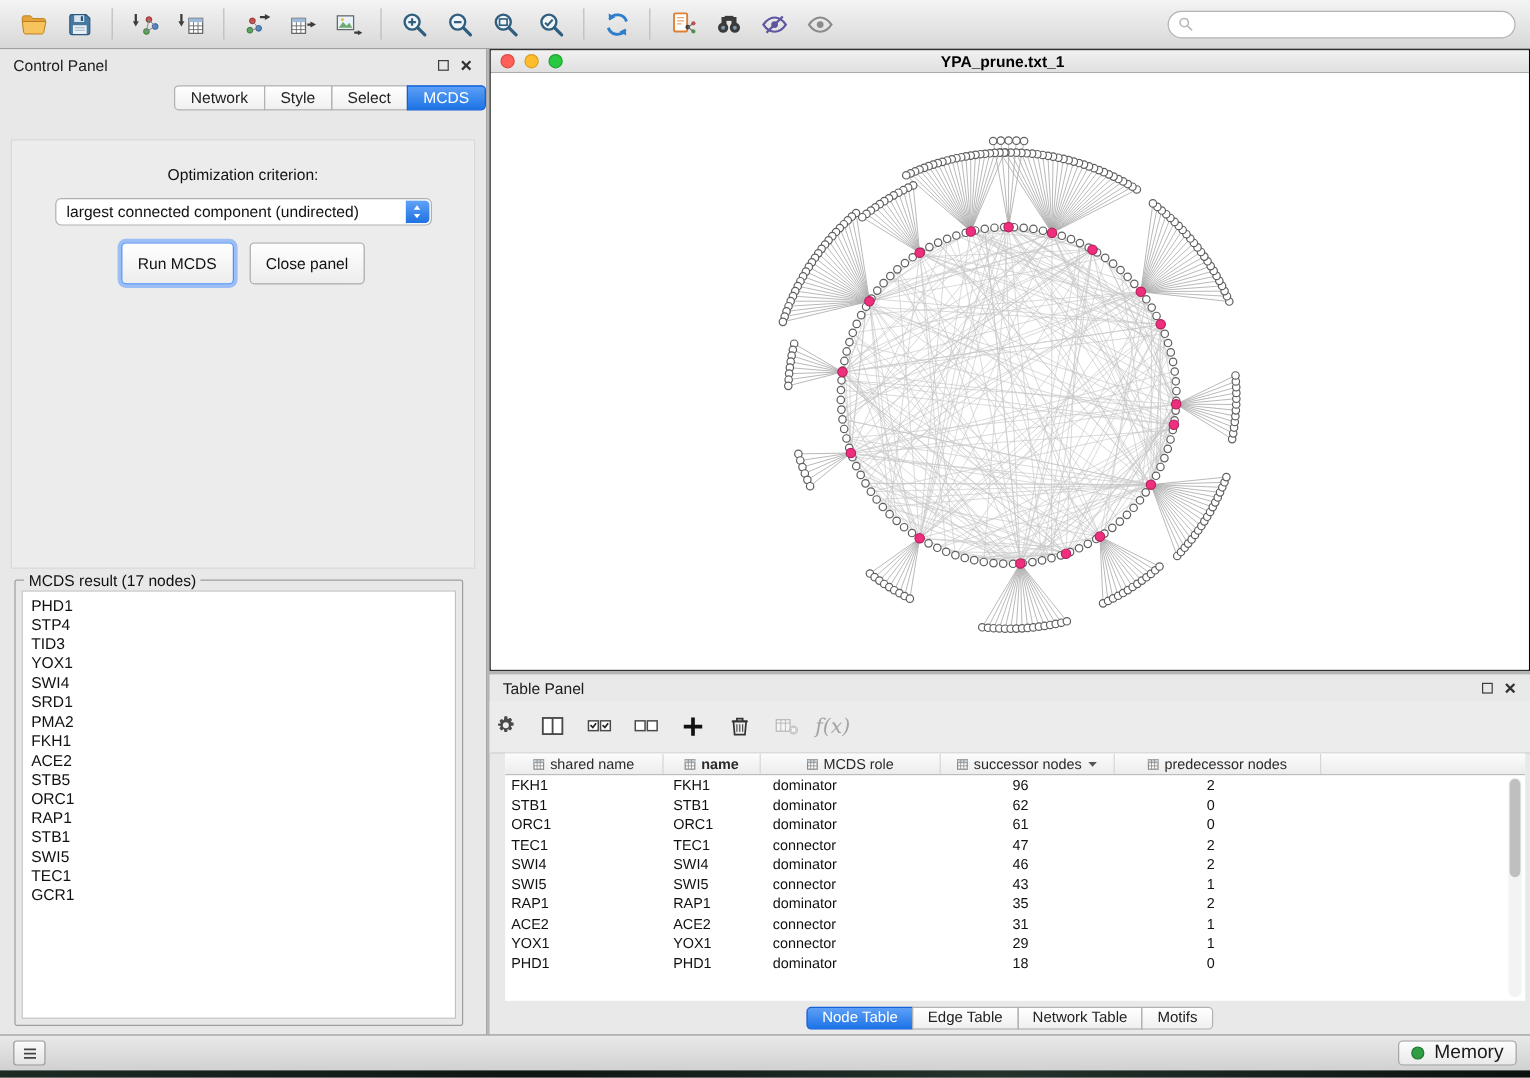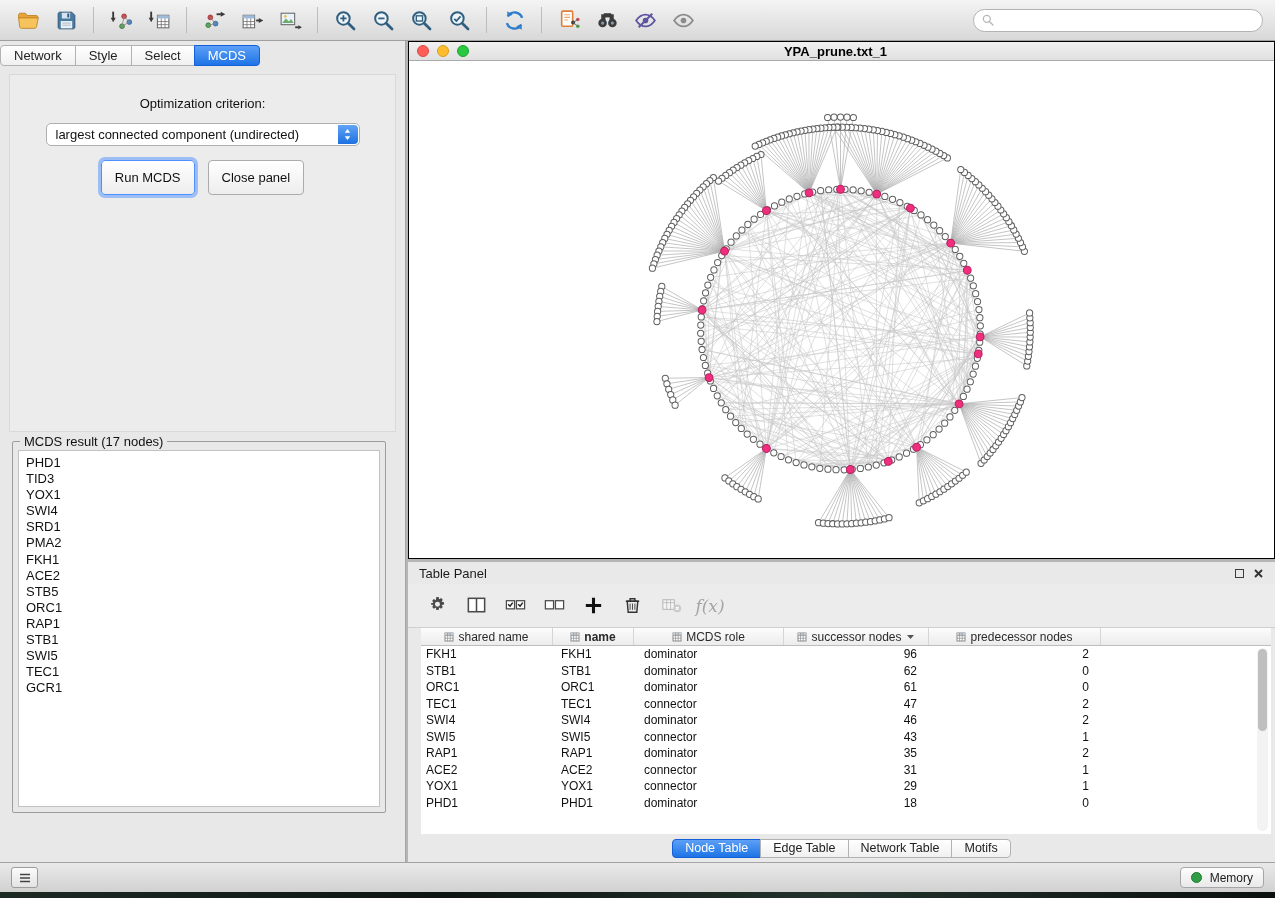--- a/index.html
+++ b/index.html
@@ -23,21 +23,21 @@
   .main{flex:1;min-height:0;display:flex;background:#bdbdbd}
 
   
   .control-panel{width:406px;flex:none;background:#e8e8e8;border-right:1px solid #a5a5a5;display:flex;flex-direction:column}
   .cp-title-row{height:26px;display:flex;align-items:center;padding:0 11px;flex:none}
   .panel-title{font-size:13px;color:#1c1c1c}
   .win-controls{margin-left:auto;display:flex;align-items:center;gap:9px}
   .float-btn{width:9px;height:9px;border:1.5px solid #3c3c3c;display:inline-block}
   .close-btn{width:11px;height:11px;display:inline-flex}
   .close-btn svg{width:11px;height:11px}
-  .seg{display:flex;justify-content:flex-start;margin:4px 0 8px;flex:none}
+  .seg{display:flex;justify-content:flex-end;margin:4px 0 24px;flex:none}
   .seg-tab{height:21px;line-height:19px;padding:0 13px;font-size:13px;color:#222;background:linear-gradient(#ffffff,#f0f0f0);border:1px solid #b2b2b2;margin-left:-1px;cursor:default}
   .seg-tab:first-child{border-radius:4px 0 0 4px;margin-left:0}
   .seg-tab:last-child{border-radius:0 4px 4px 0}
   .seg-tab.active{background:linear-gradient(rgba(255,255,255,.28),rgba(0,0,0,.06)),var(--accent);border-color:#1560d8;color:#fff}
   .cp-content{margin:0 9px;flex:none;height:358px;background:#ececec;border:1px solid #d9d9d9;display:flex;flex-direction:column;align-items:center}
   .opt-label{margin-top:21px;font-size:13px;color:#111}
   .dropdown{margin-top:12px;width:314px;height:23px;background:#fff;border:1px solid #b0b0b0;border-radius:5px;position:relative;display:flex;align-items:center;padding-left:9px;font-size:13px;color:#111;cursor:default}
   .dd-stepper{position:absolute;right:1px;top:1px;bottom:1px;width:20px;border-radius:0 4px 4px 0;background:linear-gradient(rgba(255,255,255,.3),rgba(0,0,0,.08)),var(--accent);display:flex;align-items:center;justify-content:center}
   .dd-stepper svg{width:9px;height:13px}
   .btn-row{display:flex;gap:13px;margin-top:14px}
@@ -57,46 +57,46 @@
   .t-red{background:var(--t-red);border:1px solid #d94c44}
   .t-yellow{background:var(--t-yellow);border:1px solid #d8a022}
   .t-green{background:var(--t-green);border:1px solid #1fa534}
   .nf-title{position:absolute;left:0;right:12px;text-align:center;font-size:13px;font-weight:600;color:#000}
   .nf-canvas{flex:1;position:relative;background:#fff;overflow:hidden}
   .nf-canvas svg{position:absolute;inset:0;width:100%;height:100%}
 
   
   .table-panel{flex:1;min-height:0;background:#e9e9e9;display:flex;flex-direction:column}
   .tp-title-row{height:22px;flex:none;display:flex;align-items:center;padding:0 11px}
-  .tp-toolbar{height:44px;flex:none;background:#ececec;border-bottom:1px solid #cfcfcf;display:flex;align-items:center;gap:13px;padding-left:16px}
+  .tp-toolbar{height:44px;flex:none;background:#ececec;border-bottom:1px solid #cfcfcf;display:flex;align-items:center;gap:13px;padding-left:0}
   .tp-toolbar .tb-btn{width:26px;height:26px}
   .tp-toolbar .tb-btn svg{width:23px;height:23px}
   .fx-label{font-size:17px;font-family:"DejaVu Serif","Liberation Serif",serif;font-style:italic;color:#a4a4a4}
   .tp-table{flex:none;height:206px;margin:0 4px 0 13px;background:#fff;position:relative;overflow:hidden}
   .th-row{display:flex;height:18px;background:linear-gradient(#fcfcfc,#ececec);border-bottom:1px solid #bdbdbd}
   .th-cell{flex:none;display:flex;align-items:center;justify-content:center;gap:4px;font-size:12px;color:#2a2a2a;border-right:1px solid #d6d6d6;overflow:hidden;cursor:default}
   .th-cell svg{display:block}
   .tbody{position:relative}
   .tr{display:flex;height:16.5px;align-items:center}
   .td{flex:none;font-size:12px;color:#111;white-space:nowrap;overflow:hidden;cursor:default}
   .td.left{text-align:left}
-  .td.right{text-align:right;padding-right:12px}
+  .td.right{text-align:center;padding-right:12px}
   .tr .td:nth-child(1){padding-left:5px}
   .tr .td:nth-child(2){padding-left:8px}
   .tr .td:nth-child(3){padding-left:10px}
   .vscroll{position:absolute;top:20px;bottom:3px;right:3px;width:11px;background:#f3f3f3;border-radius:6px}
   .vthumb{position:absolute;top:1px;left:1px;width:9px;height:82px;background:#bfbfbf;border-radius:5px}
   .tp-tabs{height:28px;flex:none;display:flex;align-items:center;justify-content:center}
   .tp-tabs .seg-tab{height:19px;line-height:17px;font-size:12.5px;padding:0 12px}
 
   
   .status-bar{height:30px;flex:none;background:linear-gradient(#e9e9e9,#d1d1d1);border-top:1px solid #a3a3a3;display:flex;align-items:center;padding:0 11px}
   .list-btn{width:27px;height:21px;border:1px solid #9c9c9c;border-radius:3px;background:linear-gradient(#fbfbfb,#e3e3e3);display:flex;align-items:center;justify-content:center;cursor:default}
   .list-btn svg{width:16px;height:16px}
-  .memory-btn{margin-left:auto;height:21px;border:1px solid #a6a6a6;border-radius:4px;background:linear-gradient(#fdfdfd,#e9e9e9);display:flex;align-items:center;gap:8px;padding:0 10px;font-size:12px;color:#1a1a1a;cursor:default}
+  .memory-btn{margin-left:auto;height:21px;border:1px solid #a6a6a6;border-radius:4px;background:linear-gradient(#fdfdfd,#e9e9e9);display:flex;align-items:center;gap:8px;padding:0 10px;font-size:16px;color:#1a1a1a;cursor:default}
   .mem-dot{width:11px;height:11px;border-radius:50%;background:var(--mem-green);border:1px solid #1e7a31}
   .desktop-strip{height:6px;flex:none;background:linear-gradient(90deg,#1c2a24,#0d1512 35%,#23332c 65%,#0a100e)}
 </style>
 </head>
 <body>
 
 <div class="app">
 
   <div class="toolbar">
     <div id="tb-groups" class="tb-groups">
@@ -288,20 +288,31 @@
             <line x1="14.5" y1="14.5" x2="20.5" y2="20.5" stroke="#8a8a8a" stroke-width="2.4" stroke-linecap="round"></line>
           </svg>
         </span>
       <input class="search-input" placeholder="" style="">
     </div>
   </div>
 
   <div class="main">
 
     <div class="control-panel">
+      <div class="cp-title-row">
+        <span class="panel-title">Control Panel</span>
+        <span class="win-controls">
+          <span class="float-btn"></span>
+          <span class="close-btn">
+              <svg viewBox="0 0 11 11">
+                <path d="M2 2l7 7M9 2l-7 7" stroke="#333" stroke-width="1.9"></path>
+              </svg>
+            </span>
+        </span>
+      </div>
       <div id="cp-tabs" class="seg">
           <div class="seg-tab">Network</div>
           <div class="seg-tab">Style</div>
           <div class="seg-tab">Select</div>
           <div class="seg-tab active">MCDS</div>
         </div>
       <div class="cp-content">
         <div class="opt-label">Optimization criterion:</div>
         <div class="dropdown">
           <span>largest connected component (undirected)</span>
@@ -314,20 +325,21 @@
         </div>
         <div class="btn-row">
           <button class="btn focused">Run MCDS</button>
           <button class="btn">Close panel</button>
         </div>
       </div>
       <div class="mcds-fieldset">
         <span class="fieldset-legend">MCDS result (17 nodes)</span>
         <div id="mcds-list" class="mcds-list">
             <div class="mcds-item">PHD1</div>
+            <div class="mcds-item">STP4</div>
             <div class="mcds-item">TID3</div>
             <div class="mcds-item">YOX1</div>
             <div class="mcds-item">SWI4</div>
             <div class="mcds-item">SRD1</div>
             <div class="mcds-item">PMA2</div>
             <div class="mcds-item">FKH1</div>
             <div class="mcds-item">ACE2</div>
             <div class="mcds-item">STB5</div>
             <div class="mcds-item">ORC1</div>
             <div class="mcds-item">RAP1</div>

